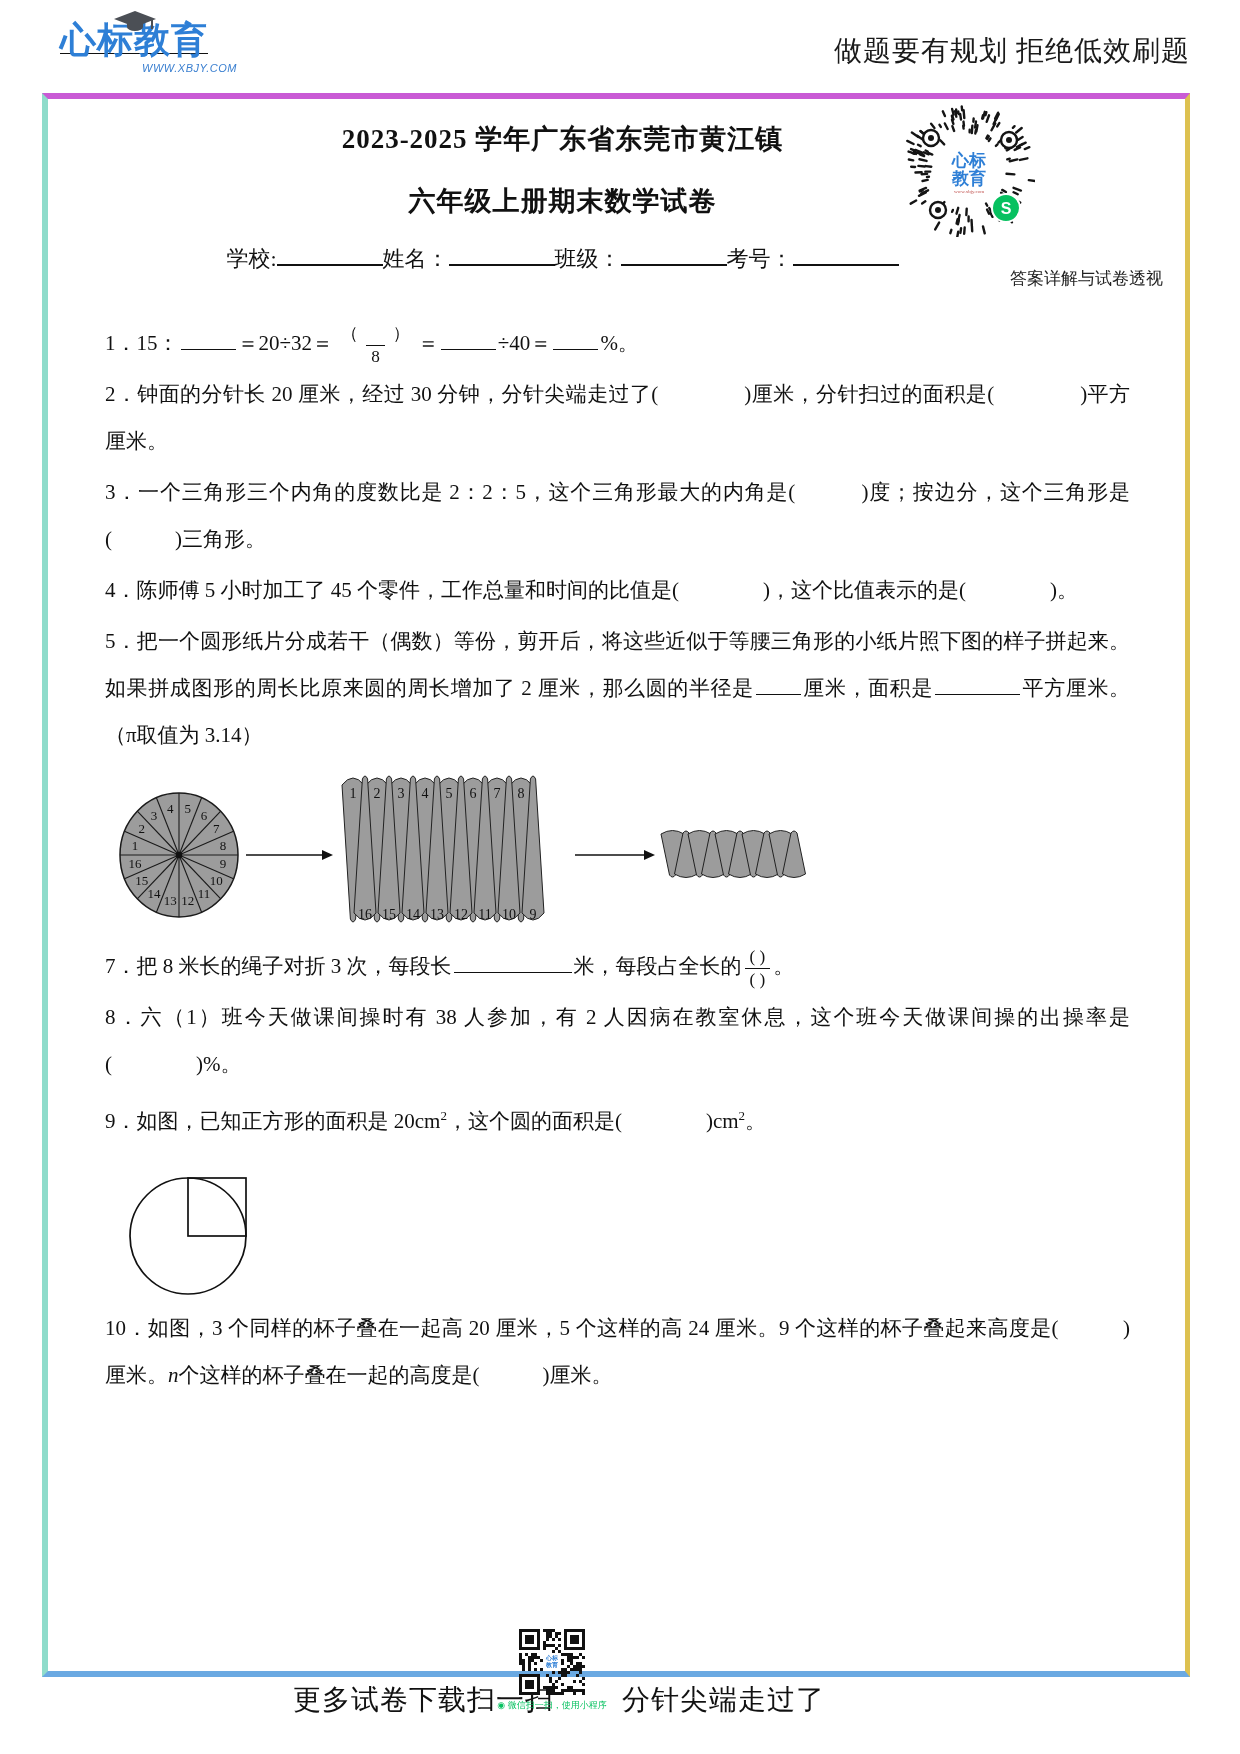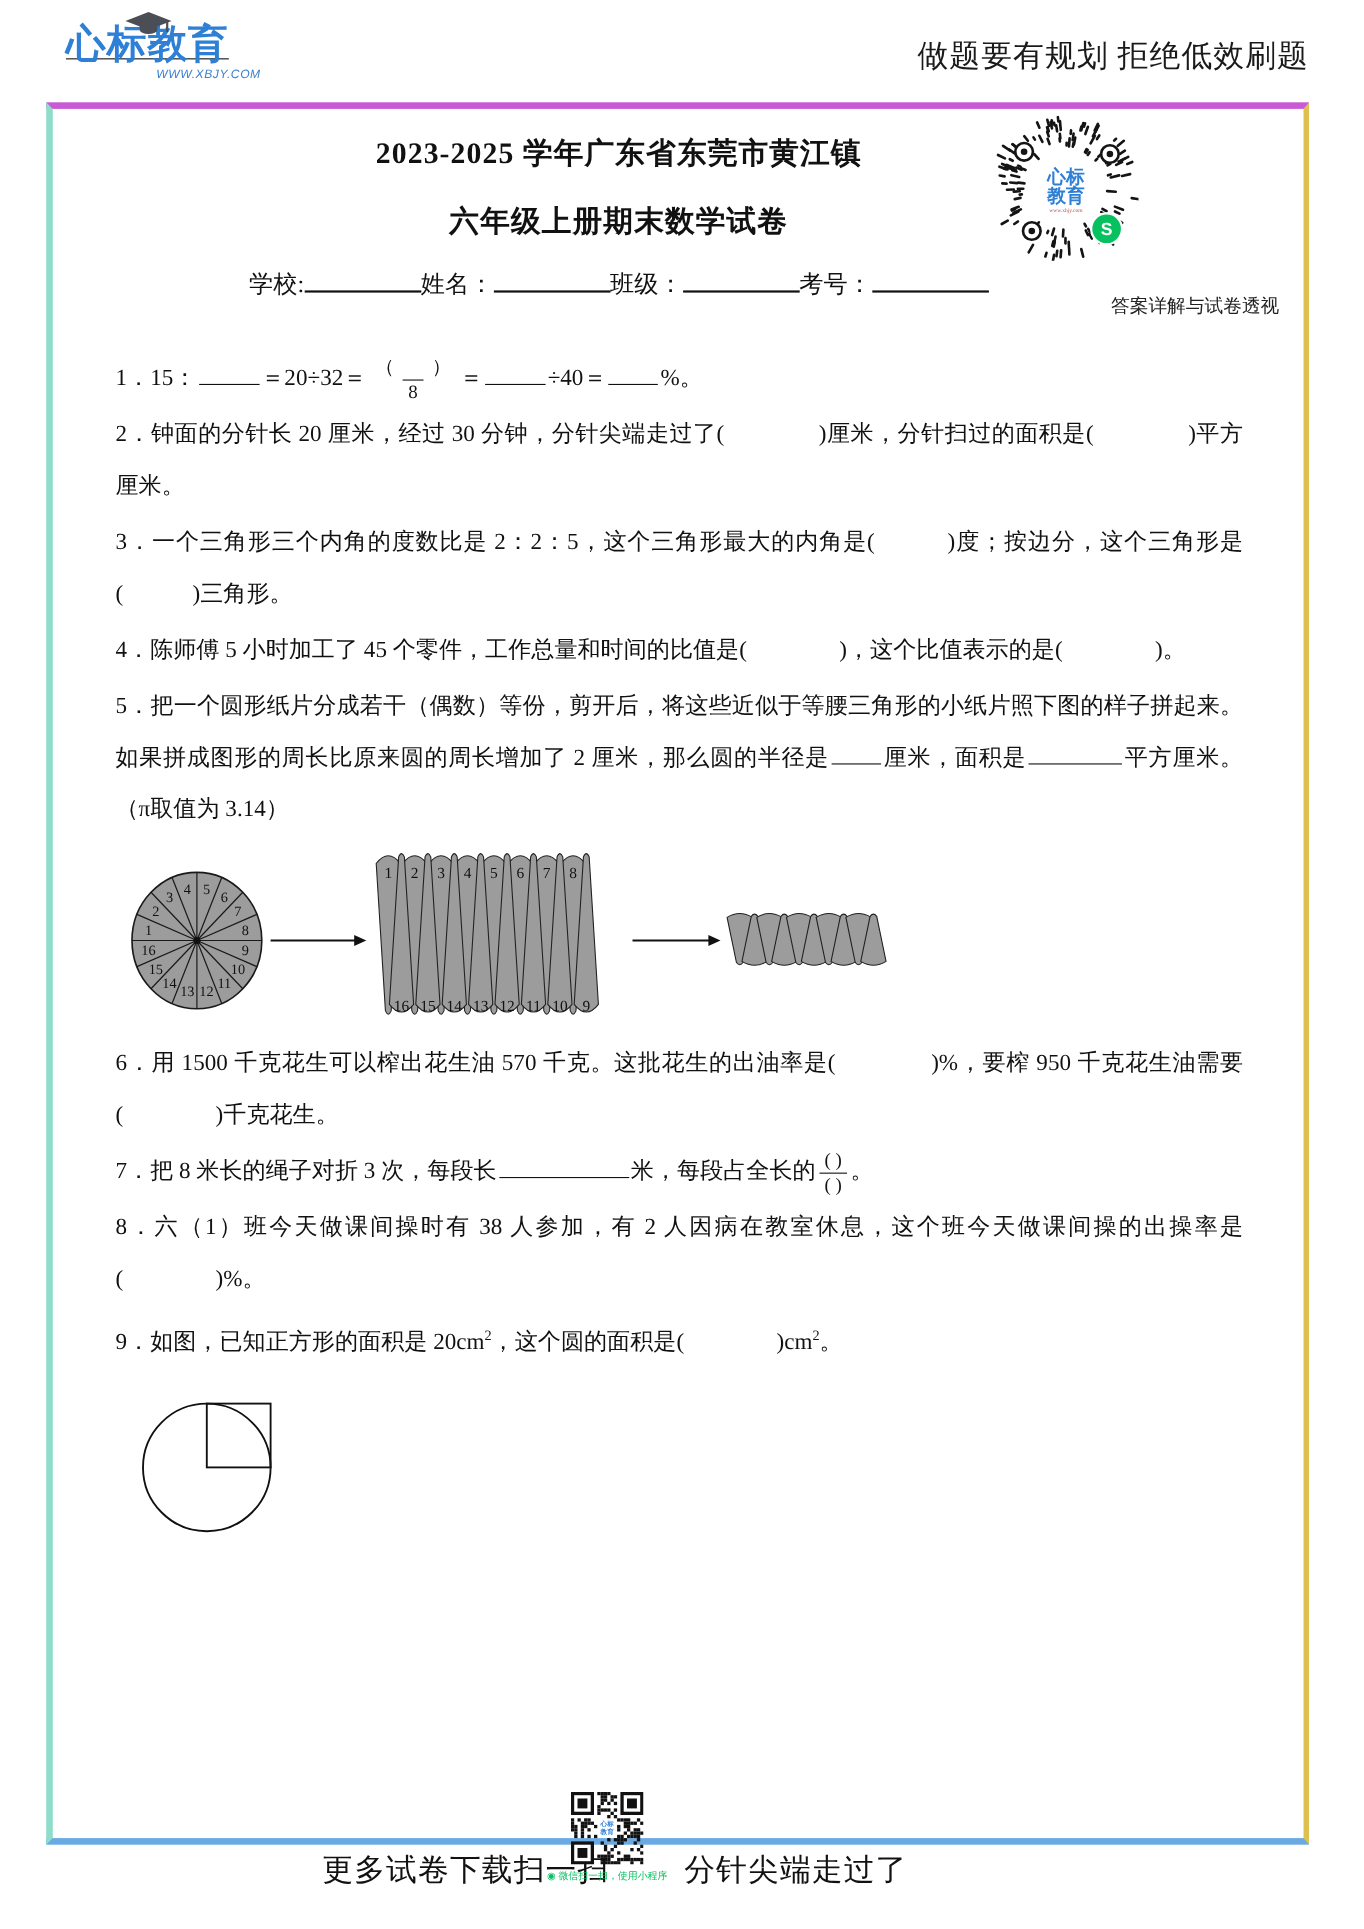--- a/index.html
+++ b/index.html
@@ -311,31 +311,31 @@
           <path d="M583,65 Q594.5,58 606,65 L597.5,106 Q594.5,110 591.5,106 Z" fill="#9c9c9c" stroke="#222" stroke-width="1"></path>
           <path d="M596.5,105 Q608,112 619.5,105 L611,64 Q608,60 605,64 Z" fill="#9c9c9c" stroke="#222" stroke-width="1"></path>
           <path d="M610,65 Q621.5,58 633,65 L624.5,106 Q621.5,110 618.5,106 Z" fill="#9c9c9c" stroke="#222" stroke-width="1"></path>
           <path d="M623.5,105 Q635,112 646.5,105 L638,64 Q635,60 632,64 Z" fill="#9c9c9c" stroke="#222" stroke-width="1"></path>
           <path d="M637,65 Q648.5,58 660,65 L651.5,106 Q648.5,110 645.5,106 Z" fill="#9c9c9c" stroke="#222" stroke-width="1"></path>
           <path d="M650.5,105 Q662,112 673.5,105 L665,64 Q662,60 659,64 Z" fill="#9c9c9c" stroke="#222" stroke-width="1"></path>
           <path d="M664,65 Q675.5,58 687,65 L678.5,106 Q675.5,110 672.5,106 Z" fill="#9c9c9c" stroke="#222" stroke-width="1"></path>
           <path d="M677.5,105 Q689,112 700.5,105 L692,64 Q689,60 686,64 Z" fill="#9c9c9c" stroke="#222" stroke-width="1"></path>
         </g>
       </svg>
-    <p class="q"><span class="qnum">6．</span>用 1500 千克花生可以榨出花生油 570 千克。这批花生的出油率是(　　　　)%，要榨 950 千克花生油需要(　　　　)千克花生。</p>
     <p class="q"><span class="qnum">7．</span>把 8 米长的绳子对折 3 次，每段长<span class="blank" style="width: 118px;"></span>米，每段占全长的<span class="frac">
           <span class="fnum">( )</span>
           <span class="fden">( )</span>
         </span>。</p>
     <p class="q"><span class="qnum">8．</span>六（1）班今天做课间操时有 38 人参加，有 2 人因病在教室休息，这个班今天做课间操的出操率是(　　　　)%。</p>
     <p class="q"><span class="qnum">9．</span>如图，已知正方形的面积是 20cm<sup>2</sup>，这个圆的面积是(　　　　)cm<sup>2</sup>。</p>
     <svg id="fig2" width="170" height="152" viewBox="0 0 170 152">
       <circle cx="75" cy="87" r="58" fill="none" stroke="#111" stroke-width="1.7"></circle>
       <rect x="75" y="29" width="58" height="58" fill="none" stroke="#111" stroke-width="1.7"></rect>
     </svg>
+    <p class="q"><span class="qnum">10．</span>如图，3 个同样的杯子叠在一起高 20 厘米，5 个这样的高 24 厘米。9 个这样的杯子叠起来高度是(　　　)厘米。<i>n</i>个这样的杯子叠在一起的高度是(　　　)厘米。</p>
   </div>
 </div>
 
 <div class="footer-left">更多试卷下载扫一扫</div>
 <div class="footer-right">分针尖端走过了</div>
 <svg id="footer-qr" class="footer-qr" width="66" height="66">
     <rect x="24" y="0" width="3" height="3" fill="#111"></rect>
     <rect x="27" y="0" width="3" height="3" fill="#111"></rect>
     <rect x="30" y="0" width="3" height="3" fill="#111"></rect>
     <rect x="33" y="0" width="3" height="3" fill="#111"></rect>

